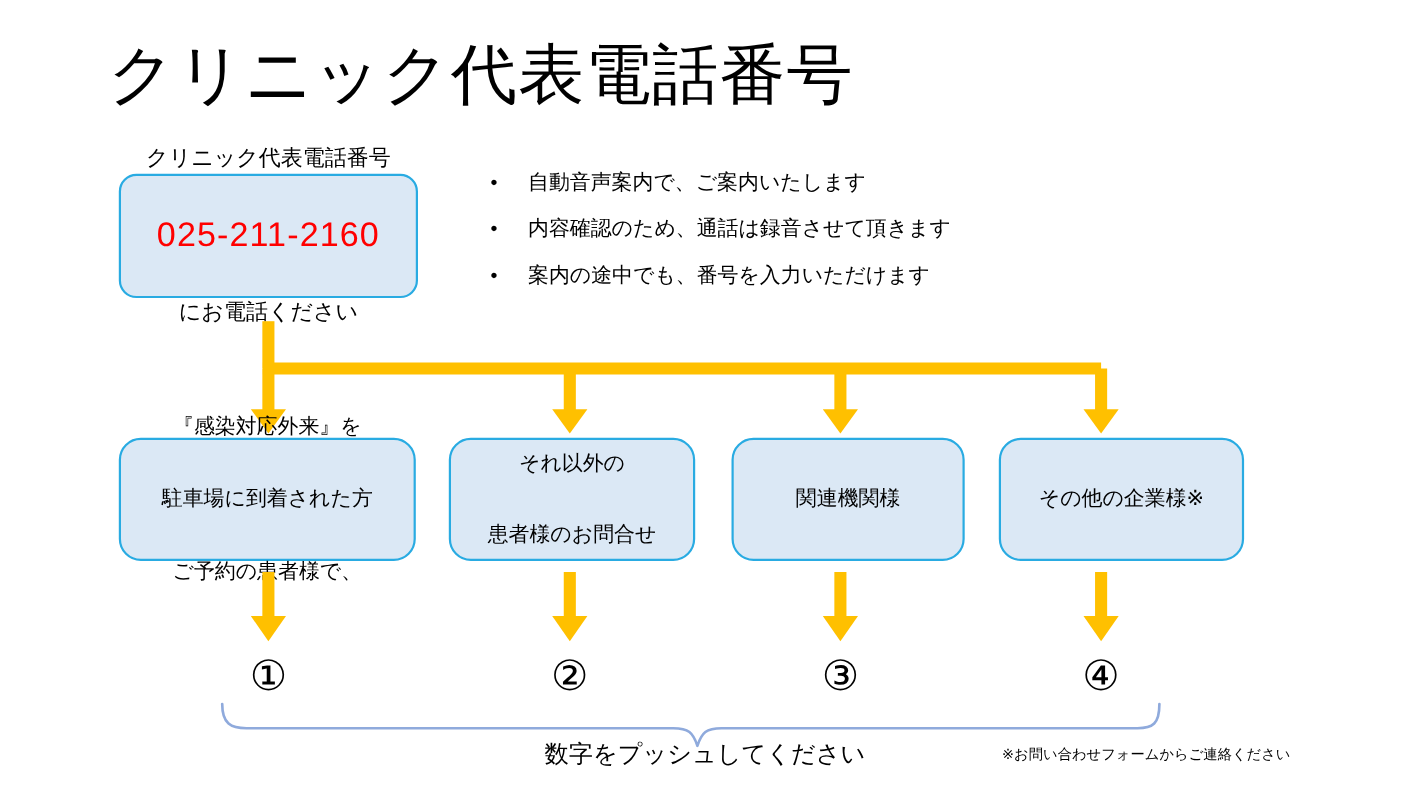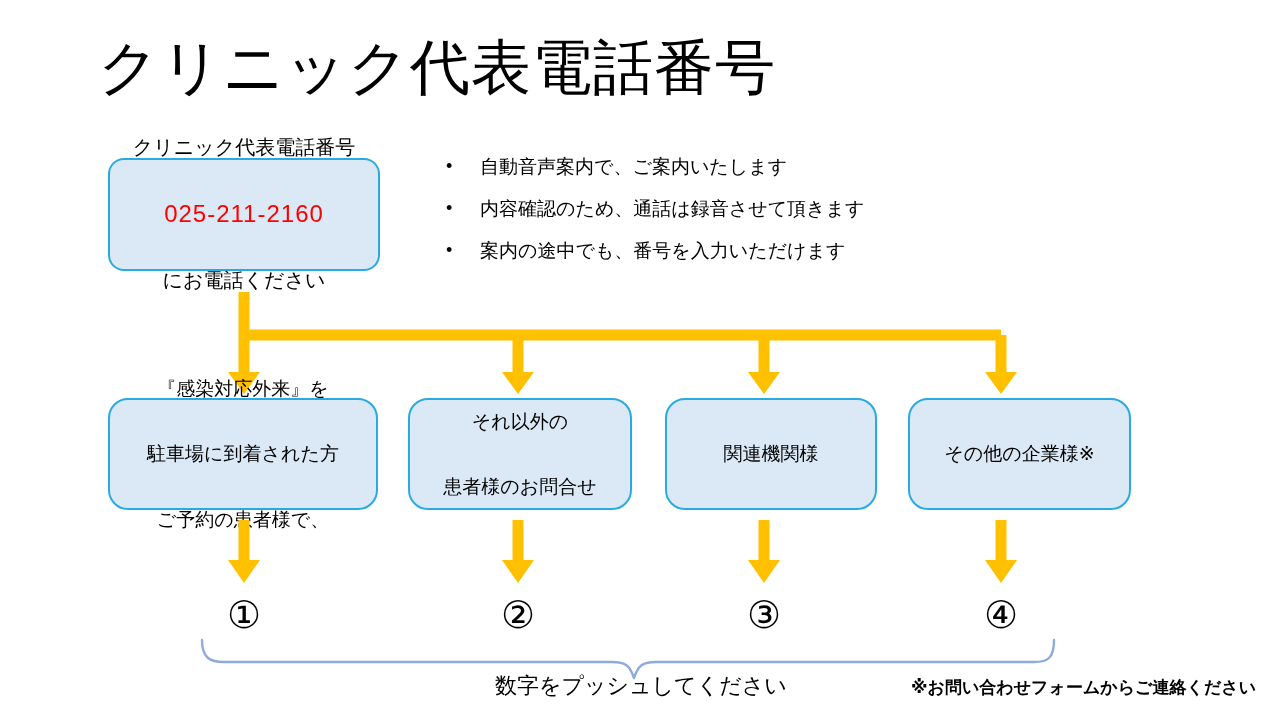--- a/index.html
+++ b/index.html
@@ -55,21 +55,21 @@
     height: 113px;
     border-radius: 16px;
     padding: 6px 4px;
   }
   #phone-box .line {
     font-size: 20px;
     line-height: 1.18;
     white-space: nowrap;
   }
   #phone-box .phone-number {
-    font-size: 24px;
+    font-size: 31px;
     line-height: 1.12;
     color: #ff0000;
     letter-spacing: 1px;
     white-space: nowrap;
     margin: 1px 0 1px 0;
   }
 
   .cat-box {
     top: 398px;
     height: 112px;
@@ -143,25 +143,24 @@
     top: 674px;
     font-size: 22px;
     line-height: 1.1;
     white-space: nowrap;
     color: #000000;
   }
   #form-note {
     position: absolute;
     left: 911px;
     top: 679px;
-    font-size: 17px;
+    font-size: 13px;
     line-height: 1.1;
     white-space: nowrap;
     color: #000000;
-    font-weight: bold;
   }
 </style>
 </head>
 <body>
 
 <div id="slide">
 
   <div id="page-title">クリニック代表電話番号</div>
 
   <div class="rbox" id="phone-box">

